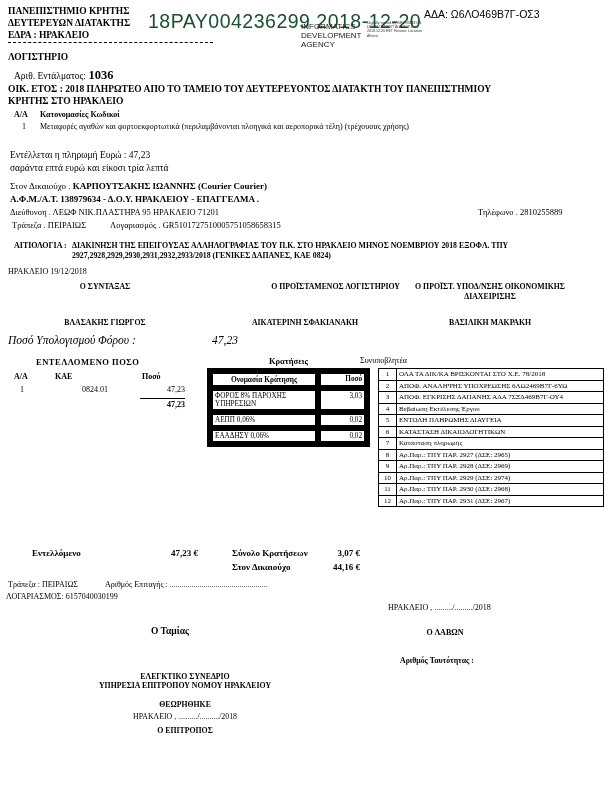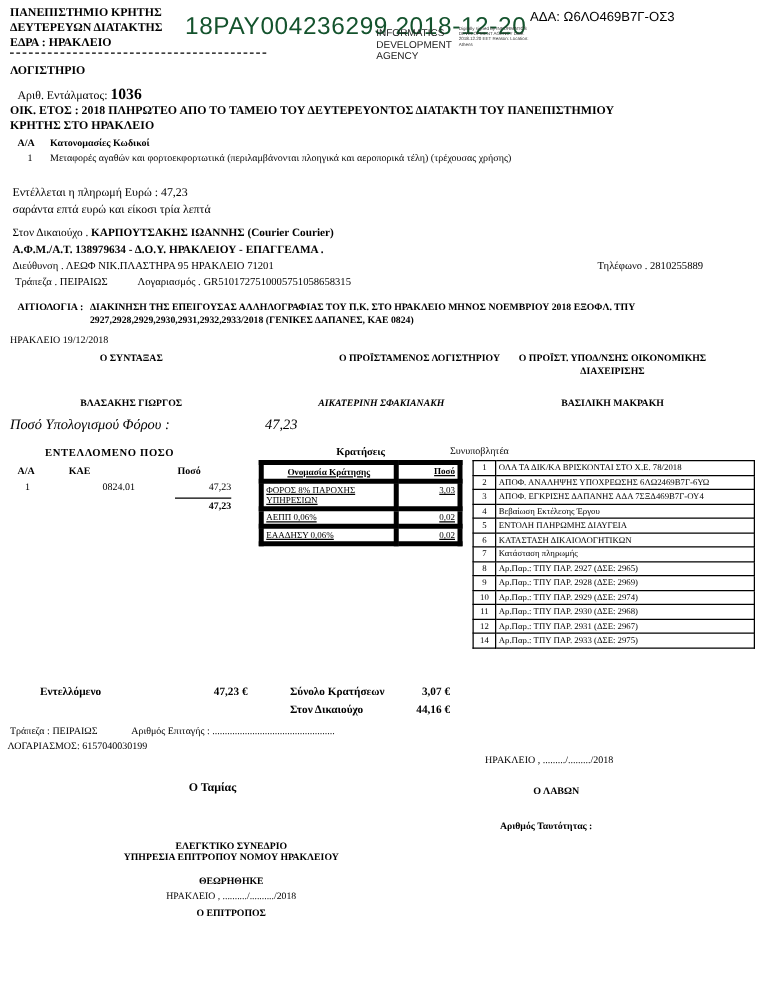--- a/index.html
+++ b/index.html
@@ -39,40 +39,40 @@
   .acct1 { left:110px; top:220px; font-size:8.5px; }
 
   .just-lbl { left:14px; top:241px; font-size:8px; font-weight:bold; }
   .just-text { left:72px; top:241px; width:525px; font-size:7.8px; line-height:10px; font-weight:bold; }
   .place-date { left:8px; top:267px; font-size:8px; }
 
   .sig-title-1 { left:30px;  top:282px; width:150px; font-size:7.8px; font-weight:bold; text-align:center; }
   .sig-title-2 { left:210px; top:282px; width:190px; font-size:7.8px; font-weight:bold; text-align:right; }
   .sig-title-3 { left:390px; top:282px; width:200px; font-size:7.8px; font-weight:bold; text-align:center; line-height:9.5px; }
   .sig-name-1 { left:30px;  top:318px; width:150px; font-size:7.8px; font-weight:bold; text-align:center; }
-  .sig-name-2 { left:210px; top:318px; width:190px; font-size:7.8px; font-weight:bold; text-align:center;font-style:italic; }
+  .sig-name-2 { left:210px; top:318px; width:190px; font-size:7.8px; font-weight:bold; text-align:center; }
   .sig-name-3 { left:390px; top:318px; width:200px; font-size:7.8px; font-weight:bold; text-align:center; }
 
   .tax-line { left:8px; top:334px; font-size:11.5px; font-style:italic; }
   .tax-val { left:212px; top:334px; font-size:11.5px; font-style:italic; }
 
   
   .ord-title { left:36px; top:357px; font-size:8.5px; font-weight:bold; letter-spacing:0.5px; }
   .ord-h-aa  { left:14px; top:372px; font-size:8px; font-weight:bold; }
   .ord-h-kae { left:55px; top:372px; font-size:8px; font-weight:bold; }
   .ord-h-amt { left:142px; top:372px; font-size:8px; font-weight:bold; }
   .ord-r-no  { left:20px; top:385px; font-size:8px; }
   .ord-r-kae { left:50px; top:385px; font-size:8px;padding-left:32px; }
   .ord-r-amt { left:140px; top:385px; width:45px; font-size:8px; text-align:right; }
   .ord-total { left:140px; top:398px; width:45px; font-size:8px; font-weight:bold; text-align:right; border-top:1px solid #000; padding-top:1px; }
 
   
   .ded-title { left:207px; top:356px; width:163px; font-size:8.5px; font-weight:bold; text-align:center; }
   .ded-table { left:207px; top:368px; width:163px; border-collapse:collapse; font-size:7.2px; }
-  .ded-table td, .ded-table th { border:4px solid #000000; padding:1px 2px; vertical-align:top;text-decoration:underline; }
+  .ded-table td, .ded-table th { border:6px solid #000000; padding:1px 2px; vertical-align:top; }
   .ded-table th.name { width:108px; text-align:center; font-size:7.4px; }
   .ded-table td.amt, .ded-table th.amt { text-align:right; }
 
   
   .att-title { left:360px; top:356px; width:226px; font-size:8px; font-weight:normal; text-align:left; }
   .att-table { left:378px; top:368px; width:226px; border-collapse:collapse; font-size:7px; }
   .att-table td { border:1px solid #000; padding:1px 2px; vertical-align:top; line-height:8.5px; }
   .att-table td.no { width:18px; text-align:center; }
 
   
@@ -229,24 +229,20 @@
         <td>Αρ.Παρ.: ΤΠΥ ΠΑΡ. 2929 (ΔΣΕ: 2974)</td>
       </tr>
   <tr>
         <td class="no">11</td>
         <td>Αρ.Παρ.: ΤΠΥ ΠΑΡ. 2930 (ΔΣΕ: 2968)</td>
       </tr>
   <tr>
         <td class="no">12</td>
         <td>Αρ.Παρ.: ΤΠΥ ΠΑΡ. 2931 (ΔΣΕ: 2967)</td>
       </tr>
-  <tr>
-        <td class="no">14</td>
-        <td>Αρ.Παρ.: ΤΠΥ ΠΑΡ. 2933 (ΔΣΕ: 2975)</td>
-      </tr>
 </tbody>
   </table>
 
 <div class="abs tot-ord-lbl">Εντελλόμενο</div>
 <div class="abs tot-ord-val">47,23 €</div>
 <div class="abs tot-ded-lbl">Σύνολο Κρατήσεων</div>
 <div class="abs tot-ded-val">3,07 €</div>
 <div class="abs tot-net-lbl">Στον Δικαιούχο</div>
 <div class="abs tot-net-val">44,16 €</div>
 

